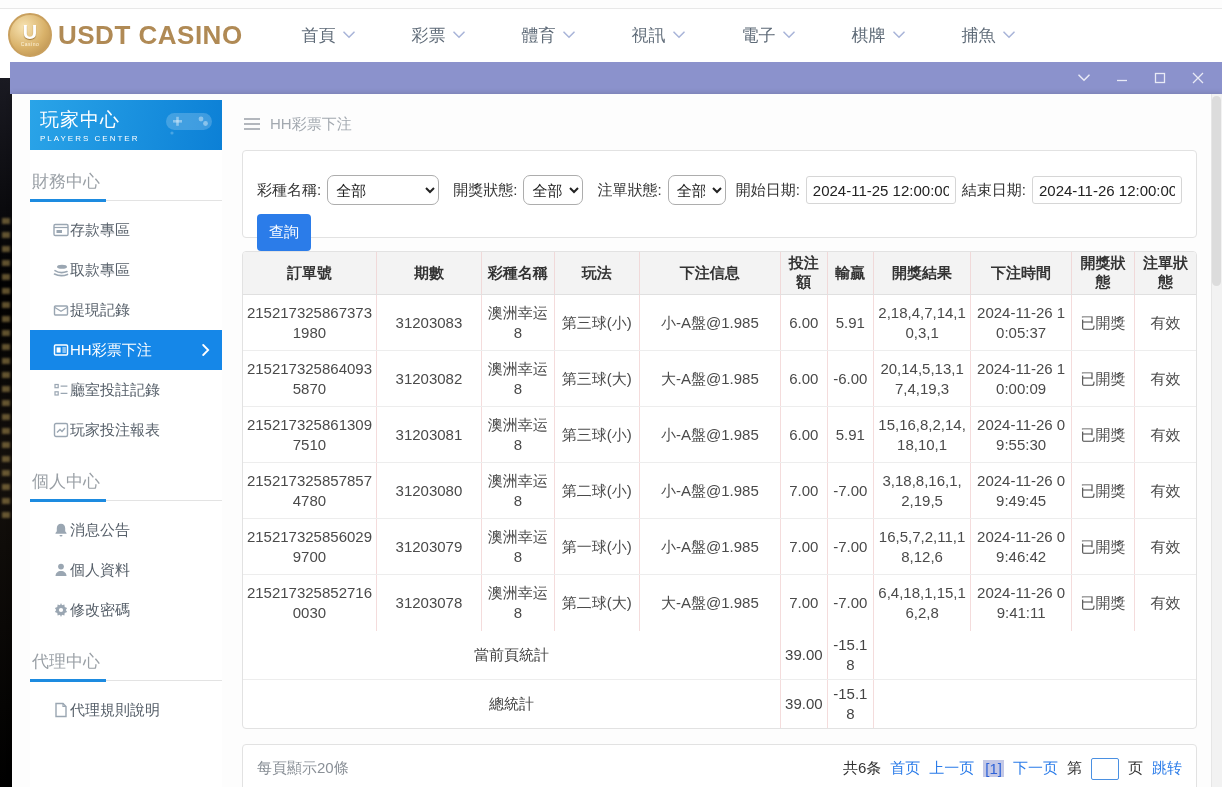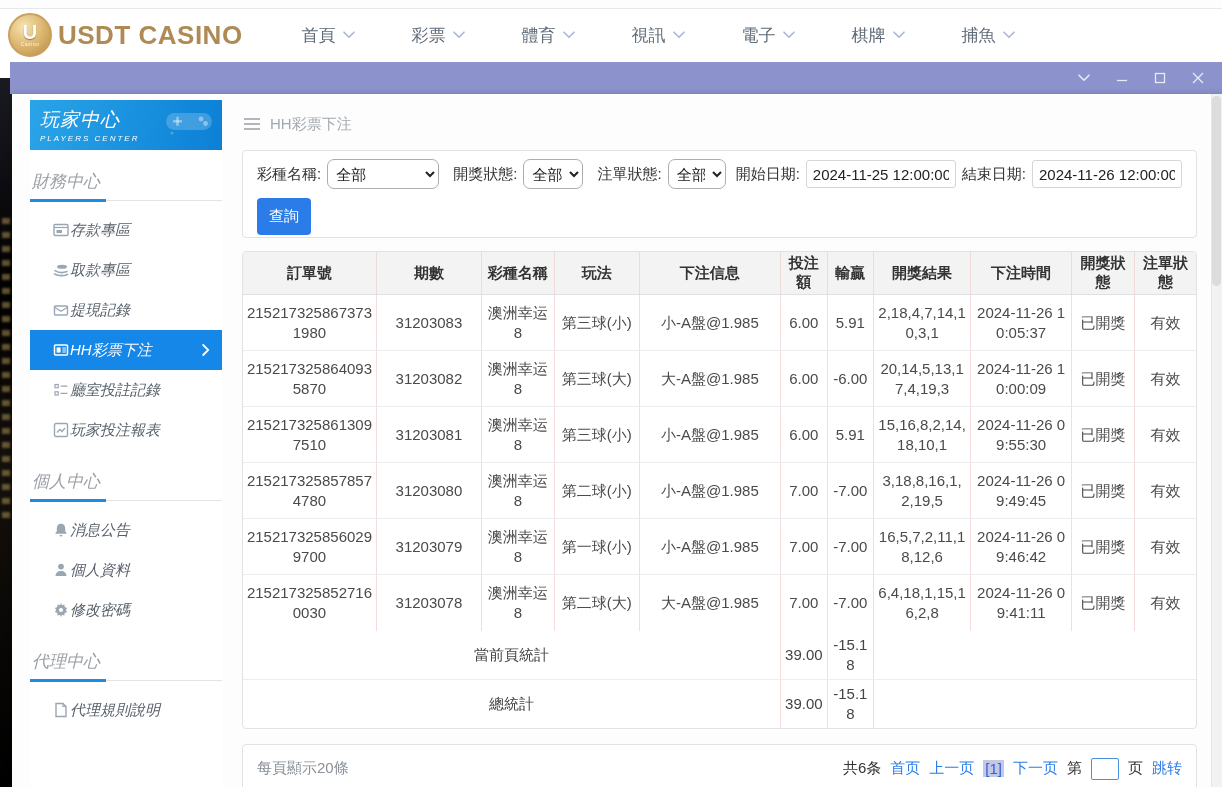--- a/index.html
+++ b/index.html
@@ -23,41 +23,41 @@
   .win-controls span { display:flex; cursor:pointer; }
 
   
   .left-backdrop { position:absolute; left:0; top:78px; width:12px; height:709px; background:linear-gradient(180deg,#1a1a22,#000 30%,#14100c 55%,#000); z-index:1; }
   .left-backdrop:before { content:""; position:absolute; left:2px; top:140px; width:8px; height:300px; background:repeating-linear-gradient(180deg,rgba(190,160,90,.5) 0 6px, rgba(20,20,20,.1) 6px 14px); filter:blur(1px); }
 
   
   .app-window { position:absolute; left:12px; top:94px; width:1210px; height:693px; background:#fdfdfd; z-index:2; box-shadow:0 0 6px rgba(0,0,0,.18); }
 
   
-  .sidebar { position:absolute; left:18px; top:6px; width:192px; height:687px; background:#fff;font-style:italic; }
+  .sidebar { position:absolute; left:18px; top:6px; width:192px; height:687px; background:#fff; }
   .sb-header { height:50px; background:linear-gradient(100deg,#2aa4e8,#0c80d6); color:#fff; padding:7px 0 0 10px; position:relative; overflow:hidden; }
   .sb-header .t { font-size:19px; letter-spacing:1px; }
   .sb-header .s { font-size:8px; letter-spacing:2px; margin-top:1px; }
   .sb-header .pad-deco { position:absolute; right:6px; top:6px; opacity:.9; }
   .sb-section-title { color:#9aa0a6; font-size:17px; margin:20px 0 6px 2px; }
   .sb-rule { position:relative; height:3px; margin-bottom:8px; }
   .sb-rule:before { content:""; position:absolute; left:0; right:0; top:1px; height:1px; background:#e3e3e3; }
   .sb-rule:after { content:""; position:absolute; left:0; top:0; width:76px; height:3px; background:#1d8be0; }
   .sb-item { display:flex; align-items:center; height:40px; padding-left:22px; gap:1px; color:#57606a; font-size:15px; cursor:pointer; }
   .sb-item .ic { color:#9aa6b2; width:17px; display:flex; justify-content:center; }
   .sb-item.active { background:#1587e8; color:#fff; position:relative; }
   .sb-item.active .ic { color:#fff; }
   .sb-item.active .arrow { position:absolute; right:12px; color:#fff; display:flex; }
 
   
   .main { position:absolute; left:230px; top:0; width:955px; height:693px; }
   .breadcrumb { display:flex; align-items:center; gap:10px; color:#a3a9b0; font-size:15px; margin:18px 0 0 2px; height:24px; }
   .breadcrumb .ic { display:flex; cursor:pointer; color:#9aa0a8; }
   .panel { background:#fff; border:1px solid #e2e2e2; border-radius:4px; }
-  .filter-panel { margin-top:14px; height:88px; padding:8px 14px; }
+  .filter-panel { margin-top:14px; height:88px; padding:24px 14px; }
   .filter-row { display:flex; align-items:center; gap:6px; font-size:15px; color:#333; flex-wrap:nowrap; }
   .filter-row label { white-space:nowrap; }
   select { height:30px; border:1px solid #adadad; border-radius:7px; background:#fff; font-size:15px; color:#222; font-family:inherit; padding:0 4px; }
   .sel-lottery { width:186px; margin-right:8px; }
   .sel-draw { width:72px; margin-right:8px; }
   .sel-bet { width:58px; margin-right:4px; }
   .date-input { width:150px; height:28px; border:1px solid #d6d6d6; border-radius:3px; font-size:15px; color:#222; padding:0 6px; font-family:inherit; }
   .query-btn { margin-top:9px; width:54px; height:37px; background:#2b7ce9; color:#fff; border:none; border-radius:4px; font-size:15px; cursor:pointer; font-family:inherit; }
 
   

